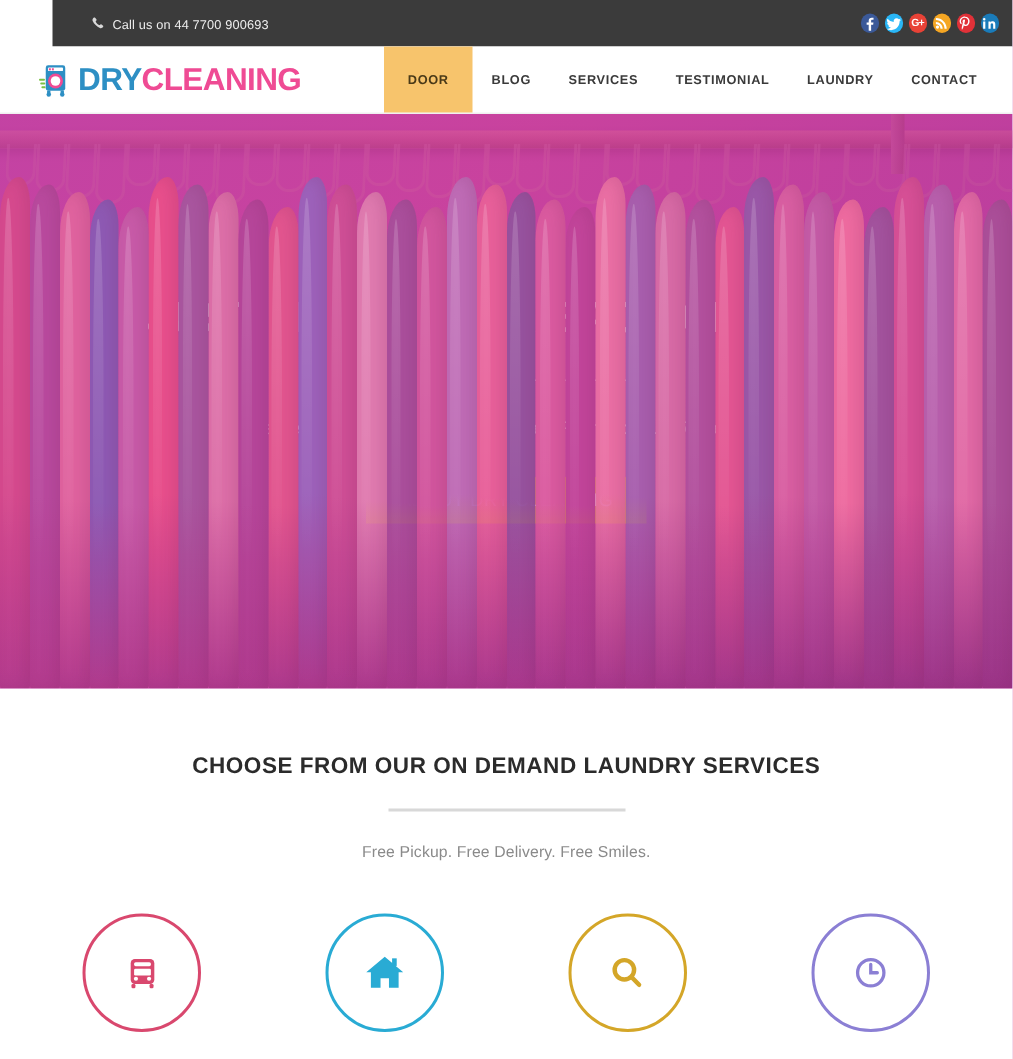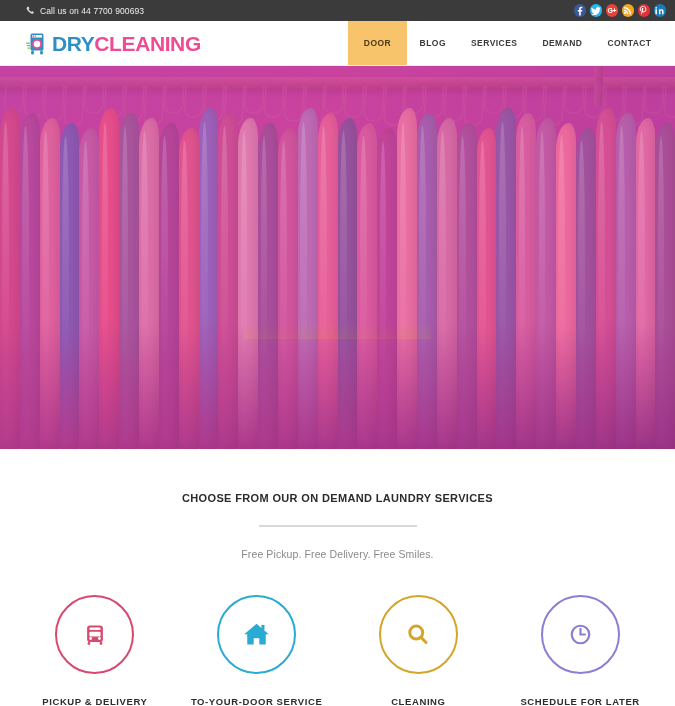--- a/index.html
+++ b/index.html
@@ -7,26 +7,27 @@
   html, body {
     width: 675px;
     height: 706px;
     overflow: hidden;
     background: #ffffff;
     font-family: "Liberation Sans", sans-serif;
   }
 
   
   .topbar {
-    height: 21px;
+    height: 31px;
     background: #3b3b3b;
     display: flex;
     align-items: center;
     justify-content: space-between;
     padding: 0 9px 0 26px;
+    margin-left: 35px;
   }
   .topbar-left {
     display: flex;
     align-items: center;
     gap: 5px;
   }
   .phone-icon {
     display: inline-block;
     width: 9px;
     height: 9px;
@@ -241,21 +242,21 @@
     line-height: 1;
   }
 
   
   .services {
     background: #ffffff;
     padding-top: 44px;
     text-align: center;
   }
   .services-title {
-    font-size: 11px;
+    font-size: 15px;
     font-weight: bold;
     color: #2b2b2b;
     letter-spacing: 0.35px;
     line-height: 1;
   }
   .services-divider {
     width: 158px;
     height: 2px;
     background: #d8d8d8;
     margin: 21px auto 0 auto;
@@ -359,21 +360,22 @@
         <rect x="0.8" y="14" width="3.4" height="1.3" rx="0.6" fill="#7ac143"></rect>
         <rect x="1.6" y="16.5" width="2.8" height="1.3" rx="0.6" fill="#7ac143"></rect>
       </svg>
     </span>
     <span class="logo-text"><span class="logo-dry">DRY</span><span class="logo-cleaning">CLEANING</span></span>
   </div>
   <nav class="nav">
     <div class="nav-item active">DOOR</div>
     <div class="nav-item">BLOG</div>
     <div class="nav-item">SERVICES</div>
-    <div class="nav-item">DEMAND</div>
+    <div class="nav-item">TESTIMONIAL</div>
+    <div class="nav-item">LAUNDRY</div>
     <div class="nav-item">CONTACT</div>
   </nav>
 </div>
 
 <section class="hero">
   <div class="hero-photo">
     <div class="rack-rail"></div>
     <div class="rack-rail2"></div>
     <div class="hangers" id="hangers">
         <div class="hanger" style="left: 4px; height: 28px;"></div>

